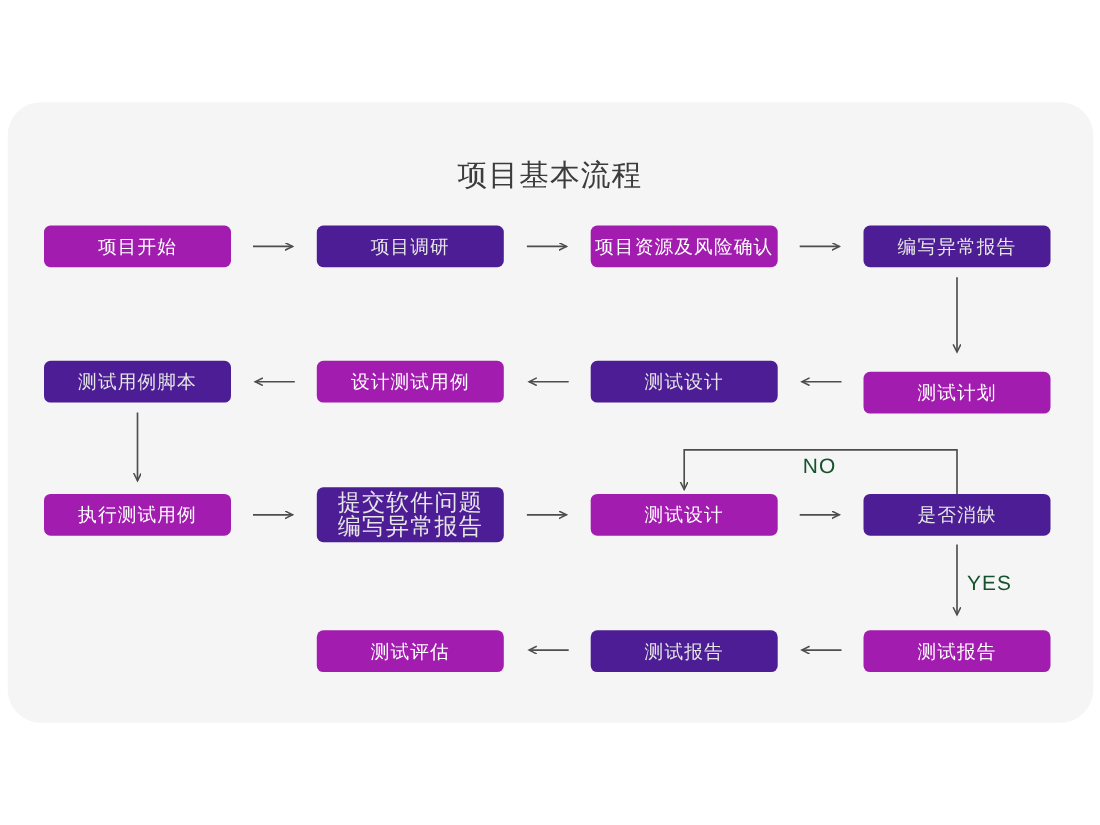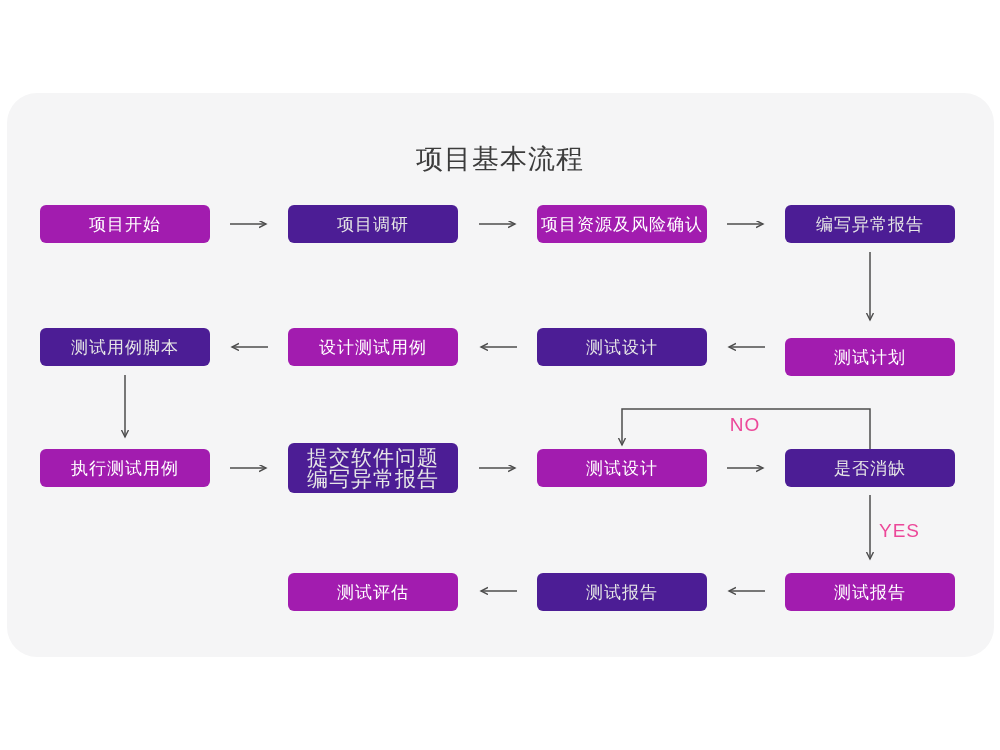--- a/index.html
+++ b/index.html
@@ -20,21 +20,21 @@
   }
   .node{
     position:absolute;width:170px;height:38px;border-radius:6px;
     display:flex;align-items:center;justify-content:center;
     font-size:17px;letter-spacing:1px;line-height:21px;
   }
   .node.purple{background:#a21caf;color:#ffffff;}
   .node.gray{background:#4c1d95;color:#e6e6e6;}
   .node.tall{height:50px;flex-direction:column;font-size:21px;}
   .edge-label{
-    position:absolute;font-size:19px;color:#ec4899;letter-spacing:1px;
+    position:absolute;font-size:19px;color:#14532d;letter-spacing:1px;
   }
   svg.arrows{position:absolute;left:0;top:0;width:1000px;height:750px;pointer-events:none;}
 </style>
 </head>
 <body>
 
 <div class="card"></div>
 
 <div class="page-title">项目基本流程</div>
 

